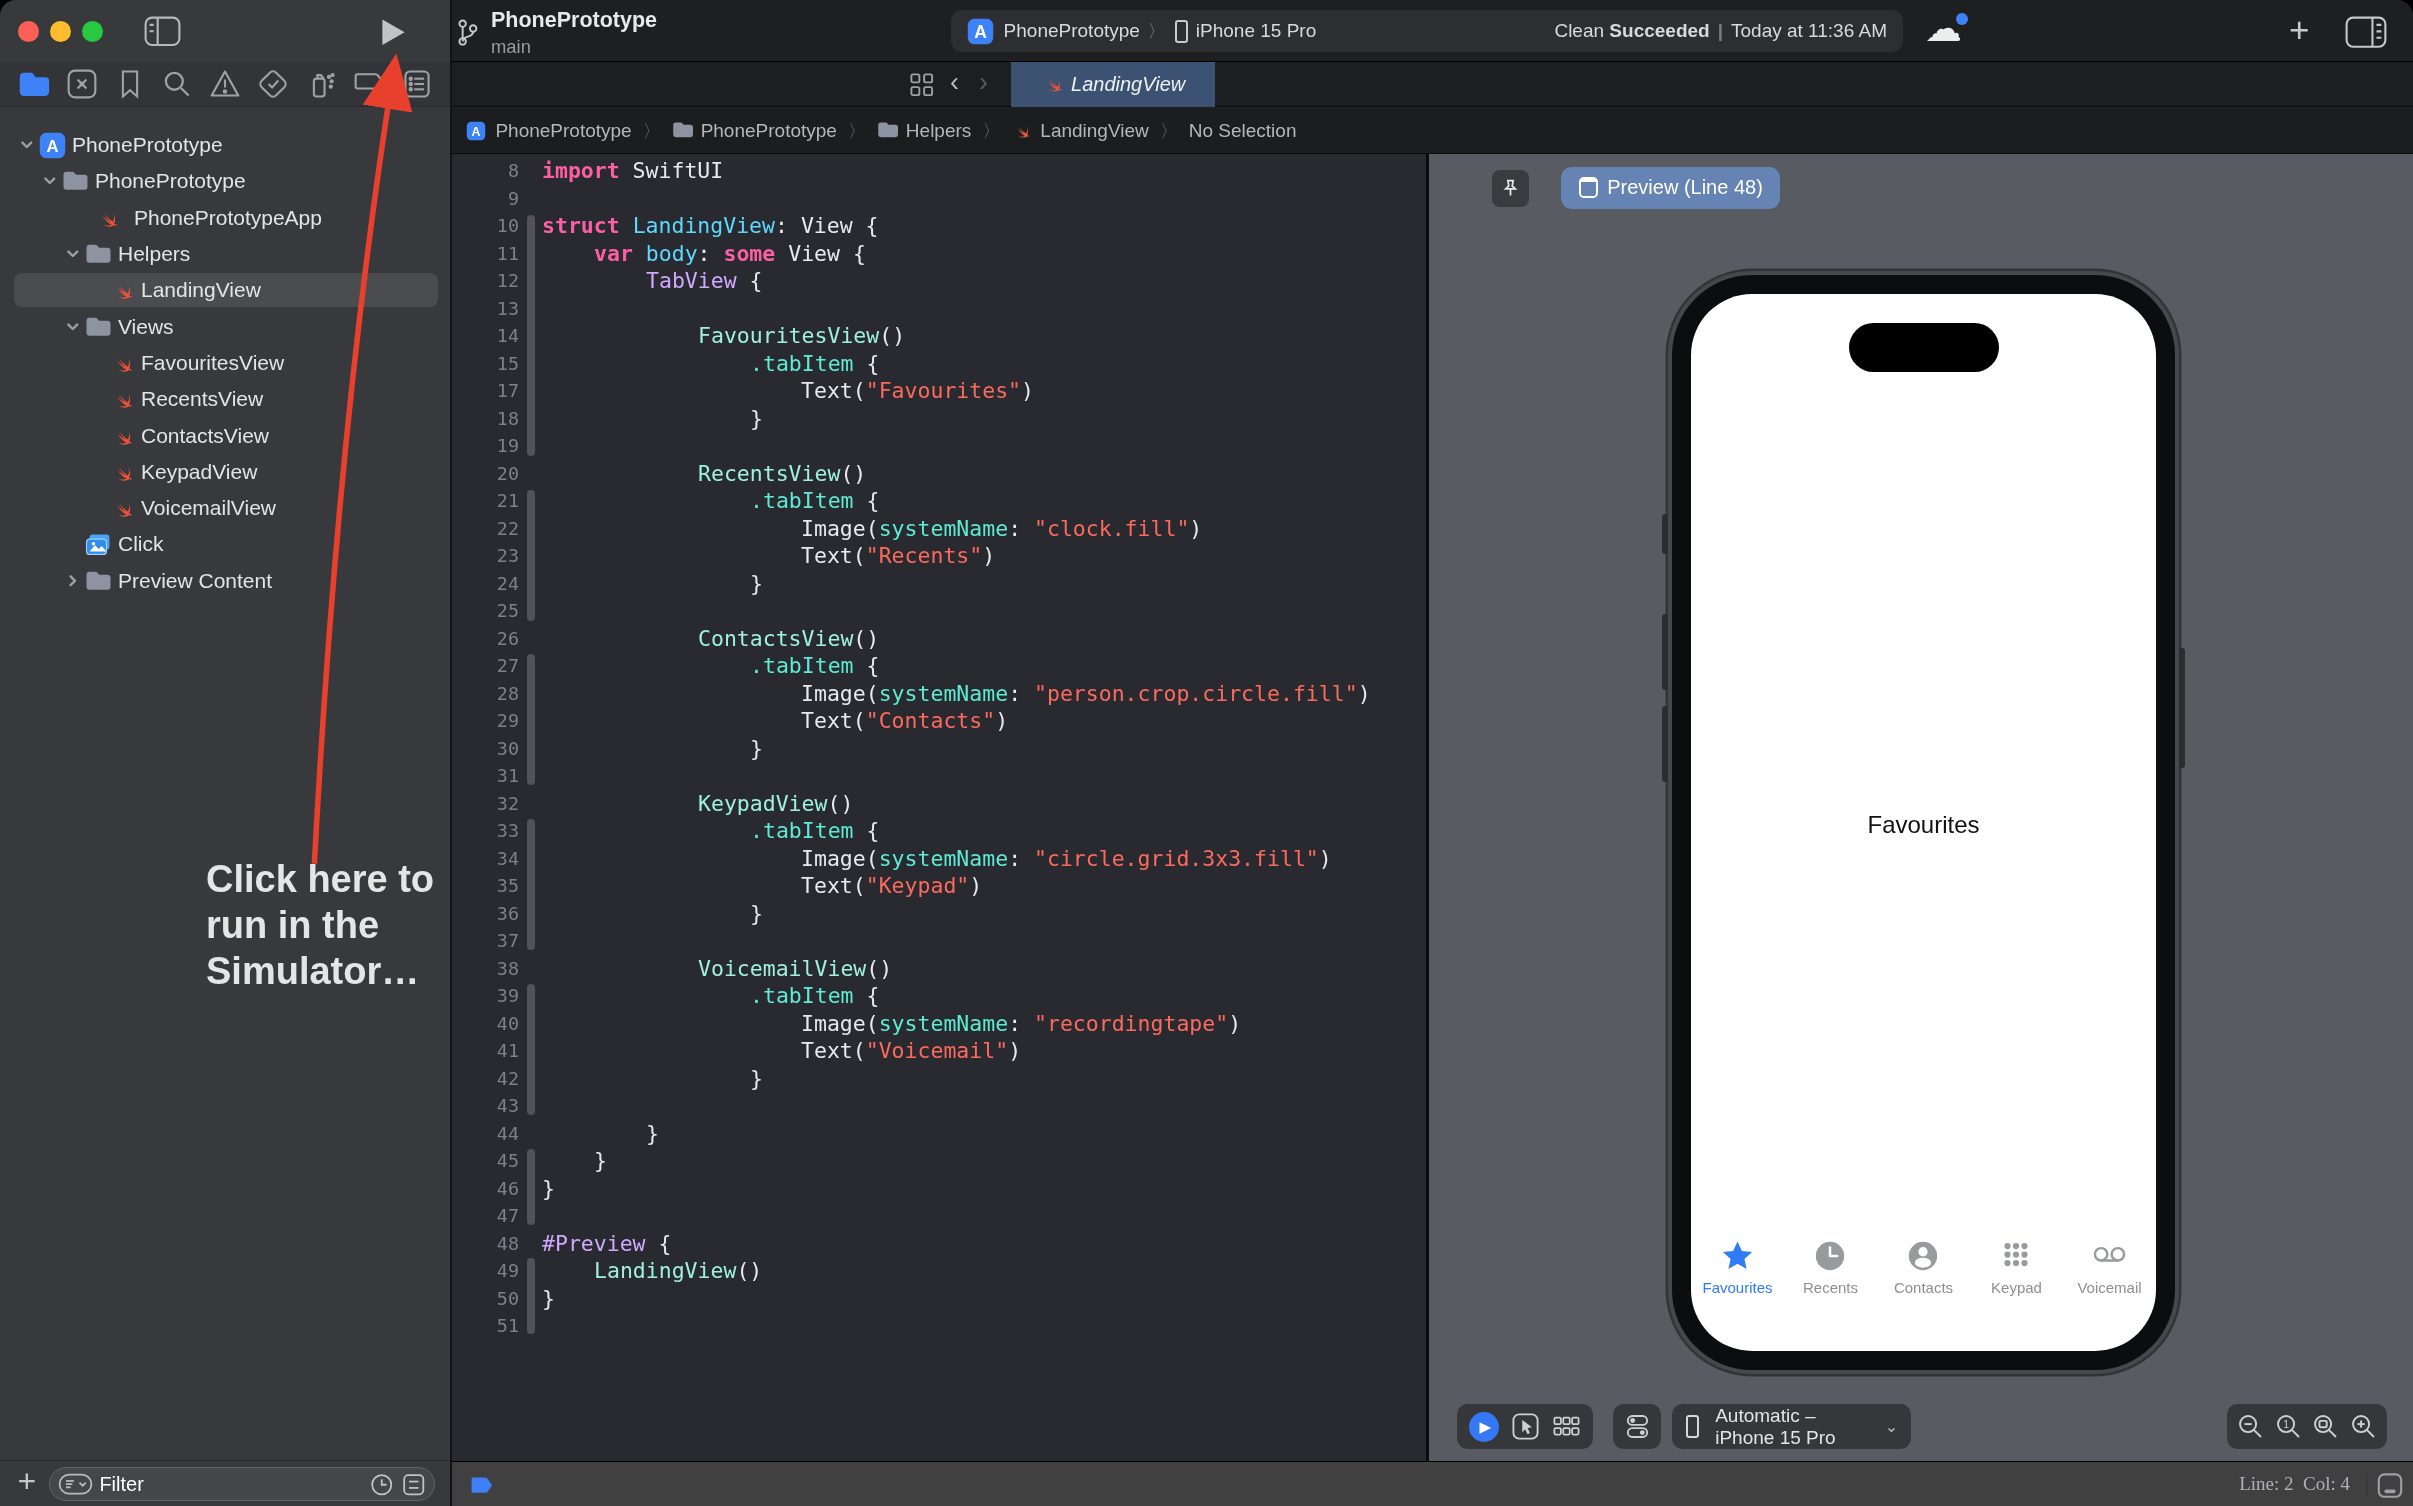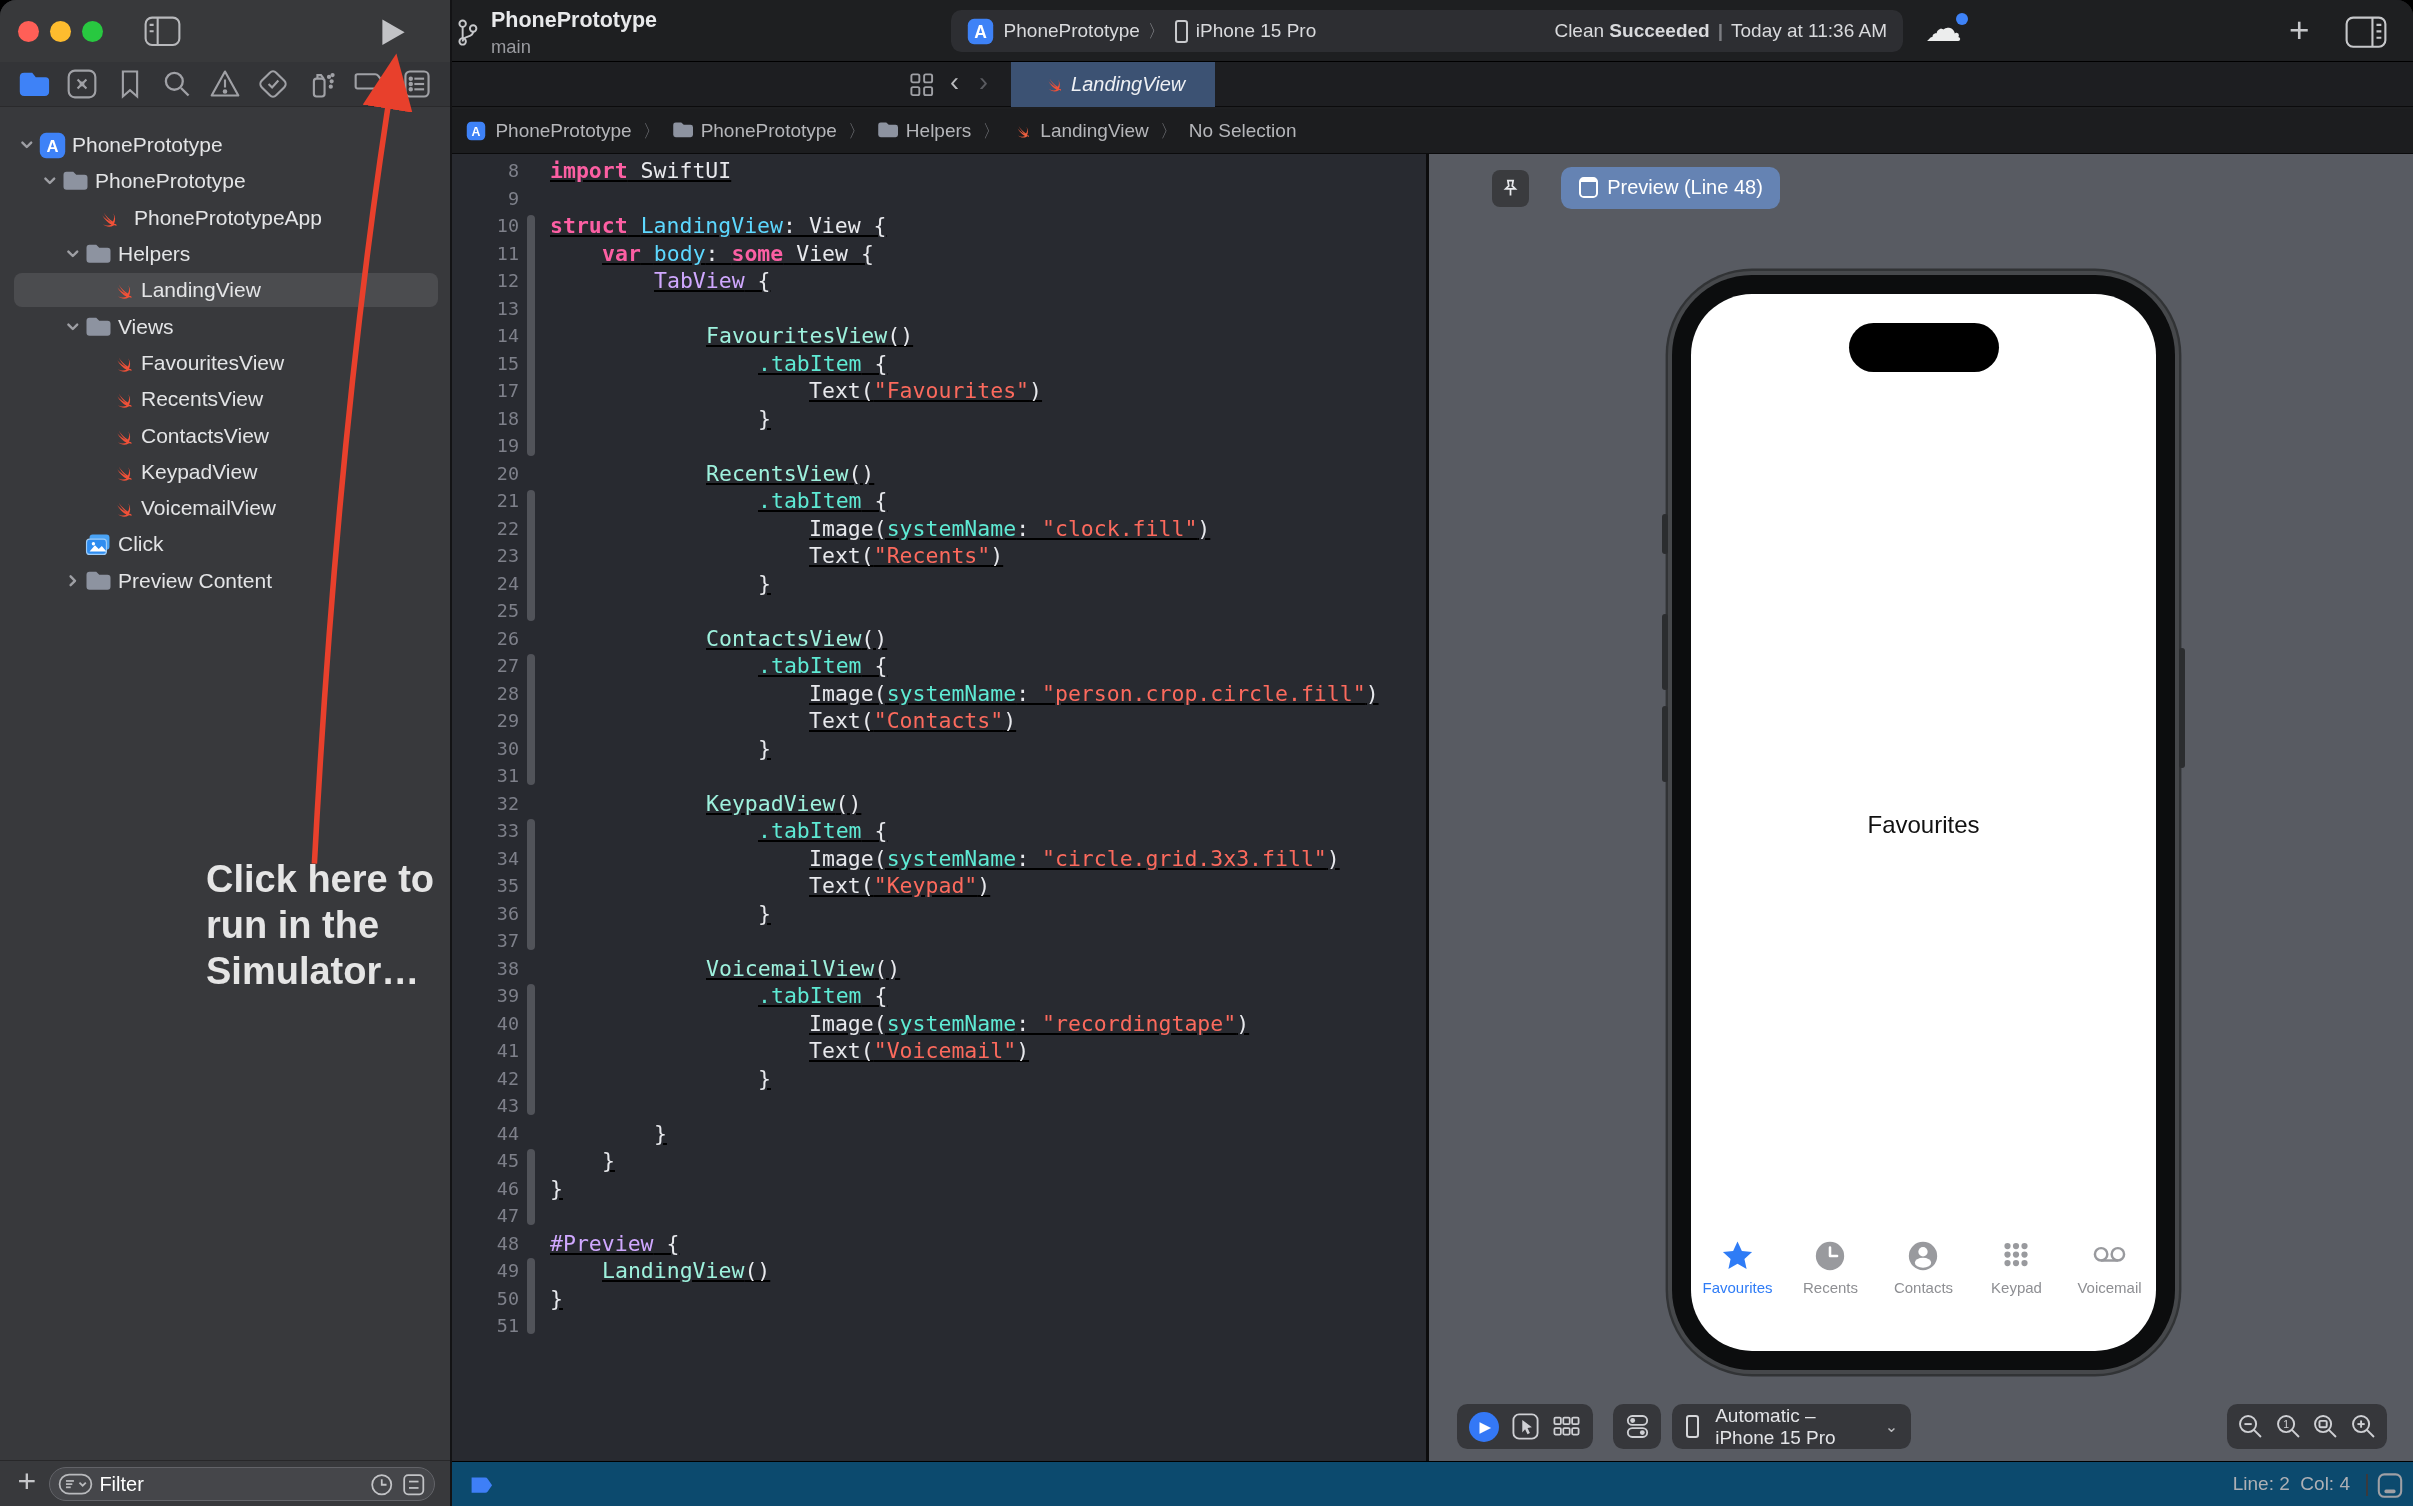--- a/index.html
+++ b/index.html
@@ -66,21 +66,21 @@
   #jumpbar{position:absolute;left:452px;top:109px;width:1962px;height:45px;background:#1c1d1f;border-bottom:0.8px solid #0b0b0c;display:flex;align-items:center;padding-left:14.4px;font-size:19px;color:#b5b6ba;}
   #jumpbar .bc-sep{color:#6f7075;margin:0 11.2px;font-size:17.6px;}
   #jumpbar .bc-item{display:flex;align-items:center;gap:8px;white-space:nowrap;}
   .bc-ic{width:21px;height:21px;display:inline-flex;}
 
   
   #editor{position:absolute;left:452px;top:154px;width:974px;height:1307px;background:#282a30;overflow:hidden;}
   #code{position:absolute;left:0;top:3.2px;width:100%;}
   .cl{height:27.5px;display:flex;align-items:center;font-family:"DejaVu Sans Mono",monospace;font-size:21.5px;white-space:pre;}
   .ln{width:67px;text-align:right;color:#7e808a;font-size:18.4px;flex:0 0 67px;}
-  .ctext{margin-left:31px;text-decoration:underline;}
+  .ctext{margin-left:23px;}
   .tok-kw{color:#fc5fa3;font-weight:bold;}
   .tok-pl{color:#e8e9ed;}
   .tok-str{color:#fc6a5d;}
   .tok-decl{color:#5dd8ff;}
   .tok-type{color:#d0a8ff;}
   .tok-mem{color:#5eead4;}
   .tok-mint{color:#9ef1dd;}
   #ribbons{position:absolute;left:75px;top:3.2px;width:8px;}
   .ribbon{position:absolute;left:0;width:8px;background:#515359;border-radius:4px;}
 
@@ -108,21 +108,21 @@
   .ctl-group{position:absolute;top:1250px;height:45px;background:#36373b;border-radius:10.4px;display:flex;align-items:center;justify-content:space-evenly;color:#d6d7da;}
   #ctl-left{left:28px;width:136px;}
   #ctl-toggle{left:184px;width:48px;}
   #device-pill{left:243px;width:239px;font-size:19px;color:#e3e4e7;gap:8px;padding:0 12.8px;justify-content:flex-start;}
   #ctl-zoom{left:798px;width:160px;}
   #play-live{width:30px;height:30px;border-radius:50%;background:#3478f6;color:#fff;display:flex;align-items:center;justify-content:center;font-size:15px;padding-left:2.4px;}
   .ctl-ic{width:29px;height:29px;display:flex;align-items:center;justify-content:center;color:#cfd0d4;}
   #device-chev{margin-left:auto;font-size:16px;color:#b9babd;}
 
   
-  #statusbar{position:absolute;left:452px;top:1461px;width:1962px;height:46px;background:#0c4a6e;border-top:0.8px solid #000;}
+  #statusbar{position:absolute;left:452px;top:1461px;width:1962px;height:46px;background:#404040;border-top:0.8px solid #000;font-family:Liberation Serif, serif;}
   #bp-tag{position:absolute;left:17.6px;top:13.6px;width:24px;height:18.4px;}
   #linecol{position:absolute;right:64px;top:11.2px;font-size:19px;color:#aeb0b5;white-space:pre;}
   #sb-div{position:absolute;right:46px;top:12px;width:1.6px;height:22.3px;background:#3a3a3d;}
   #sb-device{position:absolute;right:8px;top:9.6px;width:32px;height:27px;color:#9fa0a5;}
 
   
   #annotation{position:absolute;left:206px;top:856px;font-size:38px;line-height:46px;color:#ee3b26;z-index:60;}
   #arrow-svg{position:absolute;left:0;top:0;width:2413px;height:1507px;z-index:55;pointer-events:none;}
 </style>
 </head>

